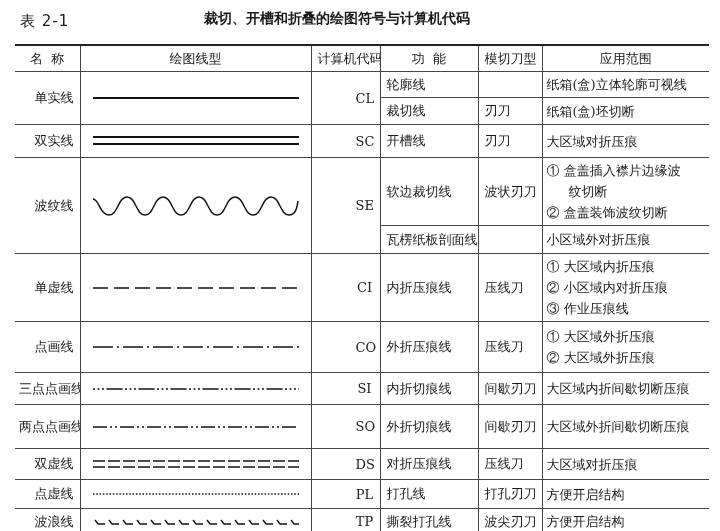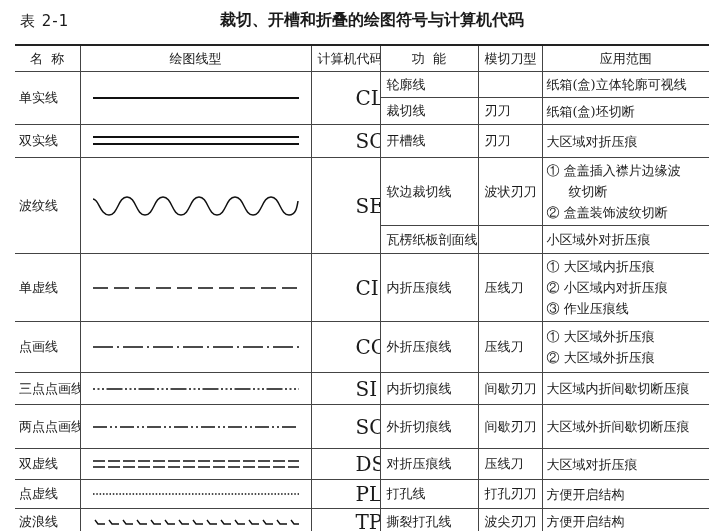--- a/index.html
+++ b/index.html
@@ -5,38 +5,38 @@
   html, body { margin:0; padding:0; }
   body {
     width:720px; height:531px; background:#ffffff; position:relative; overflow:hidden;
     font-family: "DejaVu Serif", "Liberation Serif", serif; color:#1a1a1a;
   }
   .caption-no {
     position:absolute; left:20px; top:12px; font-size:15px; font-weight:normal;
     font-family: "DejaVu Sans", sans-serif; letter-spacing:1px;
   }
   .caption-title {
-    position:absolute; left:220px; top:10px; font-size:16px; font-weight:bold;
+    position:absolute; left:204px; top:10px; font-size:14px; font-weight:bold;
     font-family: Liberation Mono, monospace;
   }
   table {
     position:absolute; left:15px; top:44px; width:694px;
     border-collapse:collapse; table-layout:fixed;
     font-size:13px;
   }
   table { border-top:2px solid #222; border-bottom:6px solid #14532d; }
   td, th {
     border:1px solid #444; padding:0 6px; vertical-align:middle;
     font-weight:normal; white-space:nowrap; overflow:hidden;
   }
   tr > *:first-child { border-left:none; }
   tr > *:last-child { border-right:none; }
   th { height:25px; font-size:13px; text-align:center; }
-  td.name { text-align:left; padding-left:4px; font-size:13px; }
-  td.code { text-align:right; font-size:20px;padding-left:44px; }
+  td.name { text-align:right; padding-left:4px; font-size:13px; }
+  td.code { text-align:center; font-size:13px;padding-left:44px; }
   td.draw { padding:0 10px; }
   td.app { white-space:normal; line-height:21px; padding:2px 4px;margin-left:24px; }
   .app-line { display:block; }
   .app-line.indent { padding-left:22px; }
   svg { display:block; }
 </style>
 </head>
 <body>
 
 <div class="caption-no">表 2-1</div>

